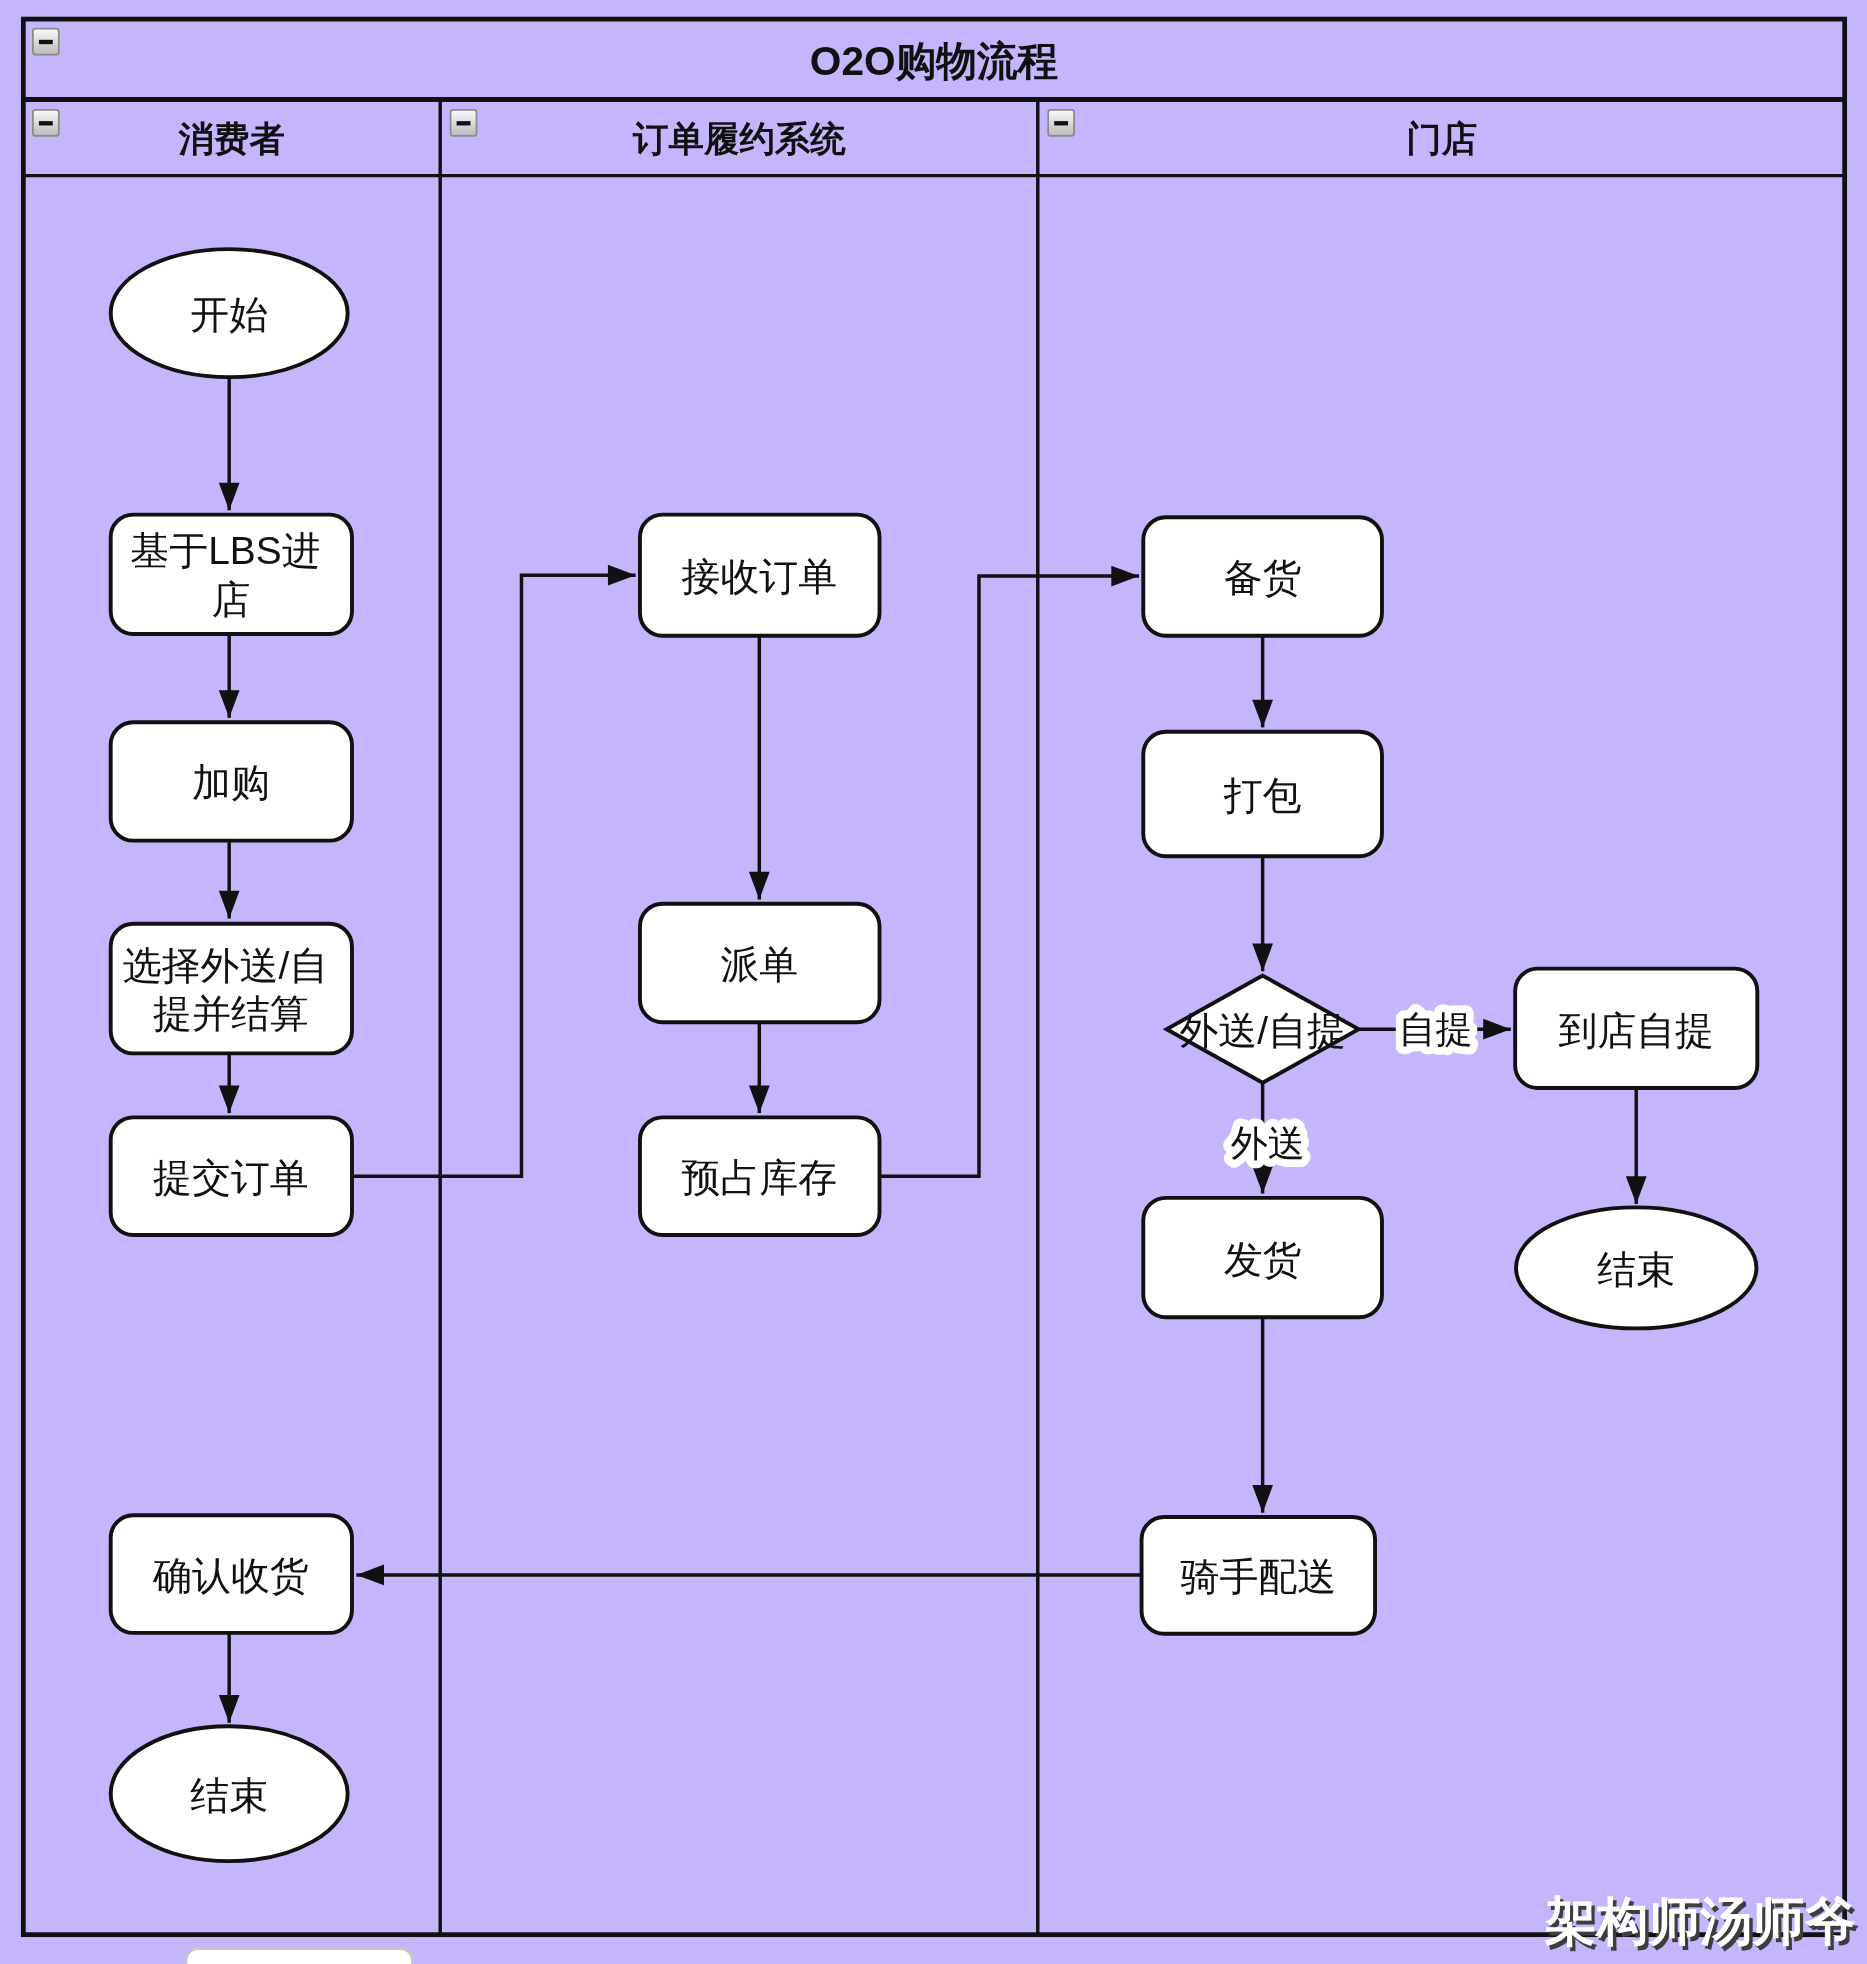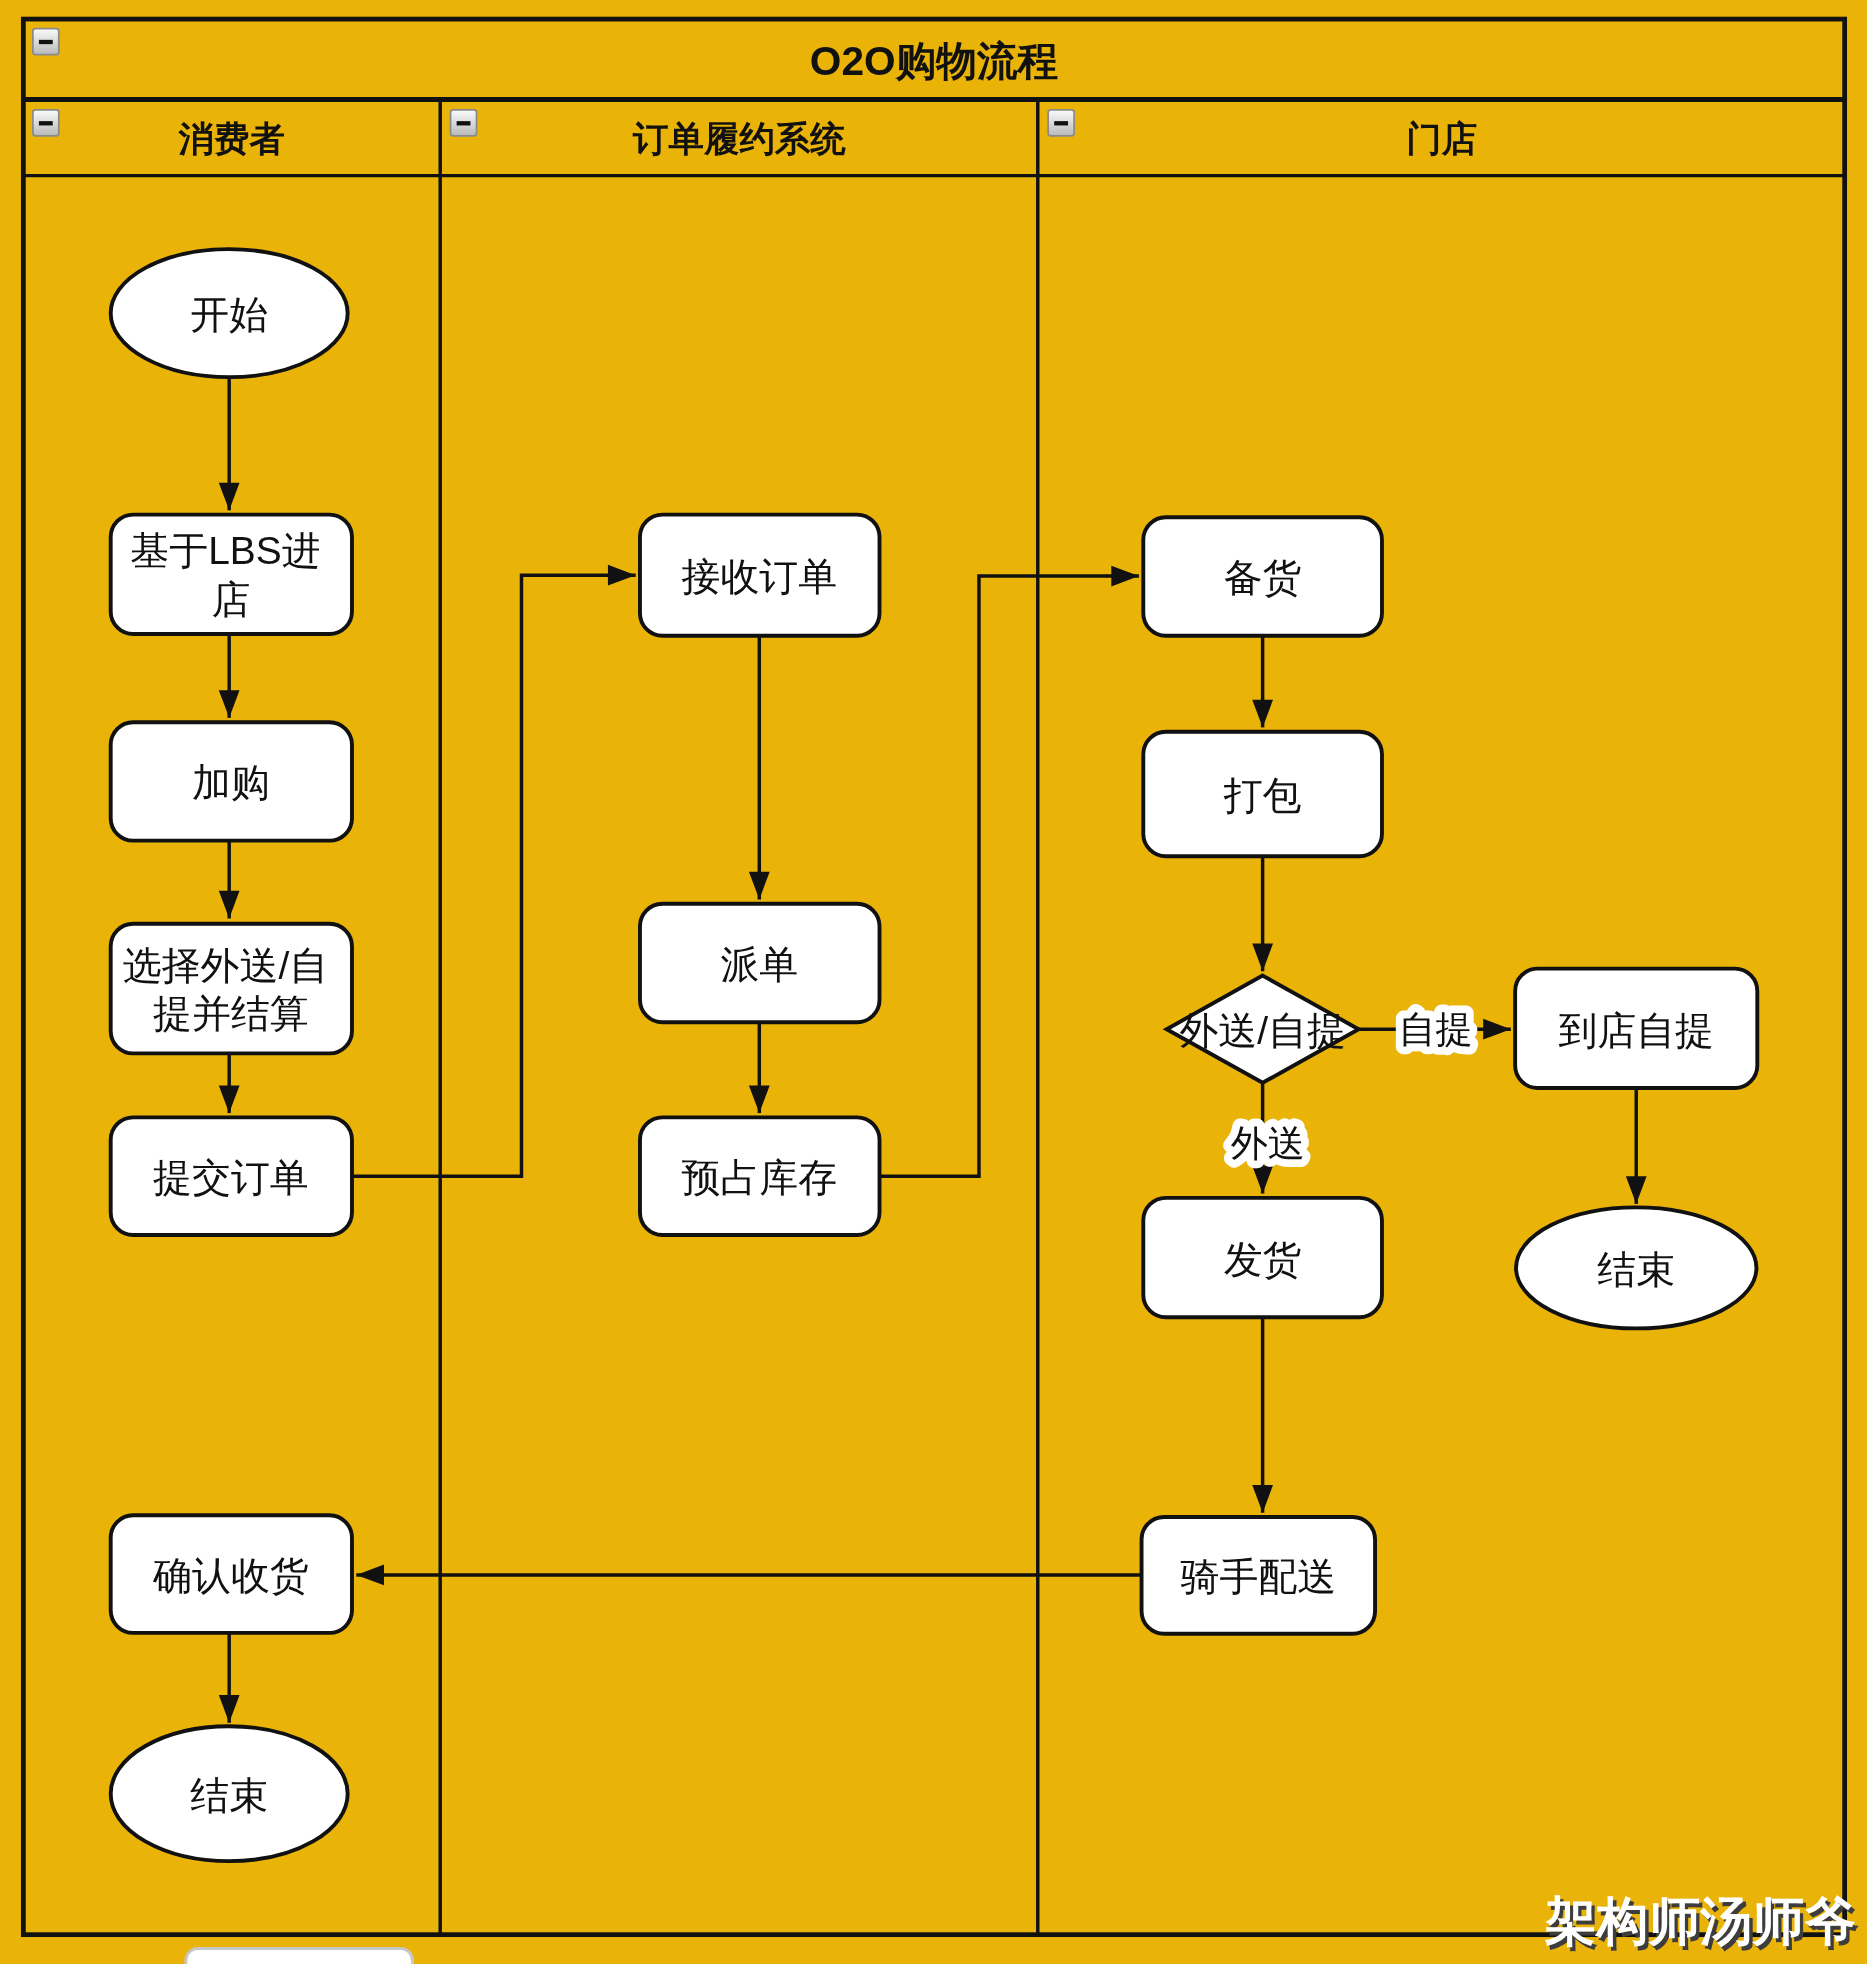--- a/index.html
+++ b/index.html
@@ -1,16 +1,16 @@
 <!DOCTYPE html>
 <html style="font-size:14px"><head>
 <meta charset="utf-8">
 <style>
   html,body{margin:0;padding:0;background:#ffffff;}
-  .stage{position:relative;width:1868px;height:1965px;background:#eab308;overflow:hidden;}
+  .stage{position:relative;width:1868px;height:1965px;background:#c4b5fd;overflow:hidden;}
   svg{display:block;}
   text{font-family:"Liberation Sans","DejaVu Sans",sans-serif;fill:#111111;}
   .ctext{text-anchor:middle;dominant-baseline:central;}
   .title-text{font-size:47px;font-weight:bold;}
   .lane-label{font-size:41px;font-weight:bold;}
   .node-text{font-size:45px;}
   .edge-label{font-size:43px;paint-order:stroke;stroke:#ffffff;stroke-width:18px;stroke-linejoin:round;}
   .node{fill:#ffffff;stroke:#111111;stroke-width:4.5px;}
   .edge{fill:none;stroke:#111111;stroke-width:4px;}
   .frame{fill:none;stroke:#111111;}

